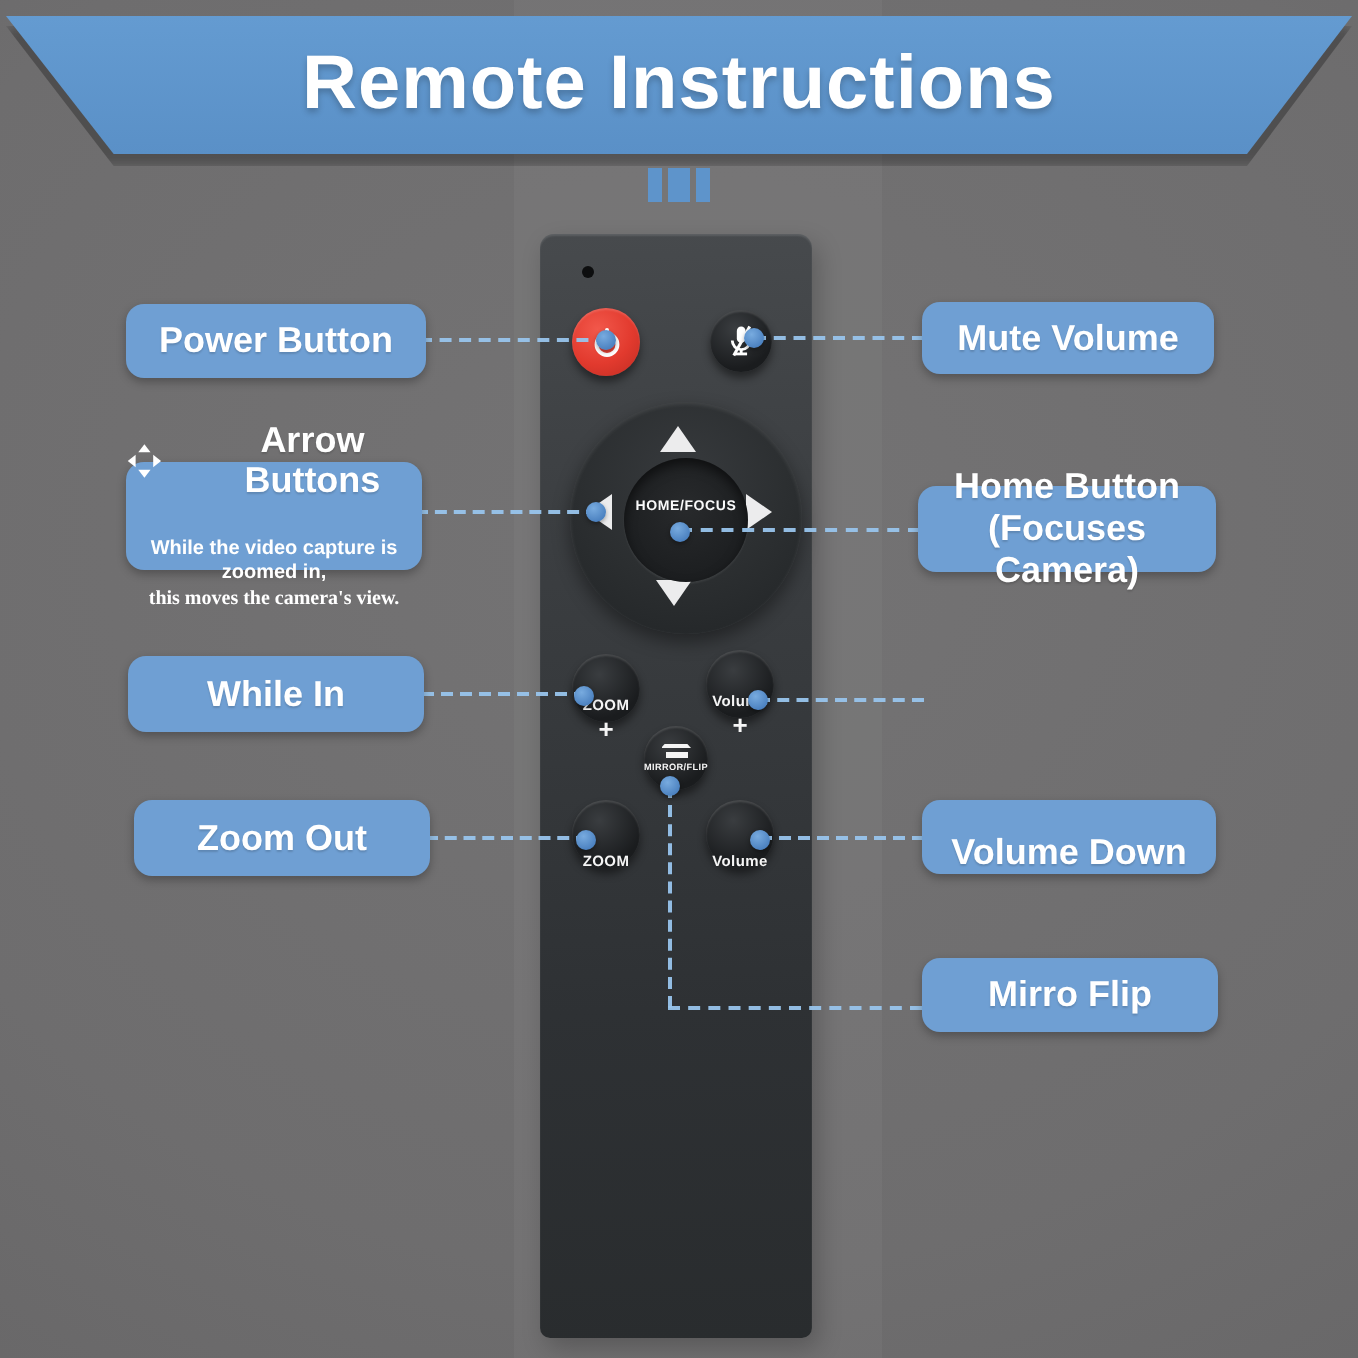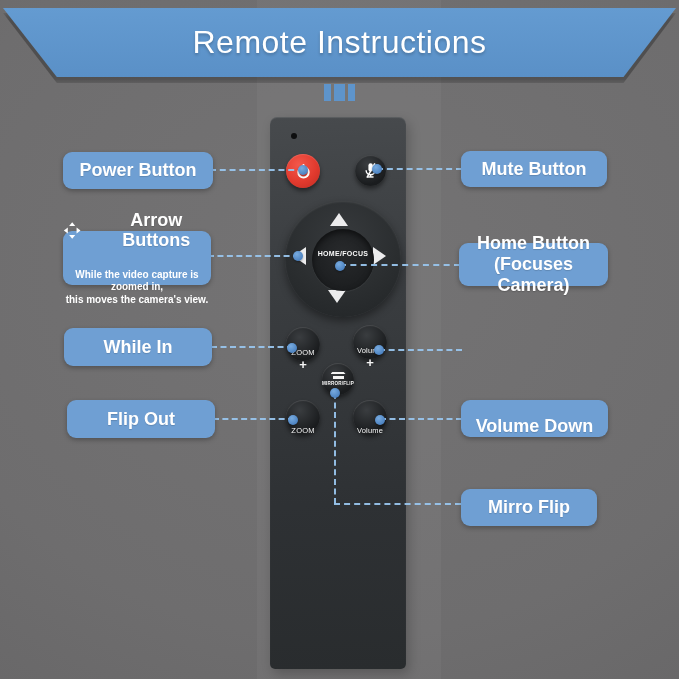--- a/index.html
+++ b/index.html
@@ -18,21 +18,21 @@
     clip-path:polygon(0 0,100% 0,92.2% 100%,8% 100%);
     background:rgba(30,30,30,0.38);filter:blur(3px);
   }
   .banner{
     position:absolute;left:3px;top:8px;width:673px;height:69px;z-index:50;
     clip-path:polygon(0 0,100% 0,92.2% 100%,8% 100%);
     background:linear-gradient(180deg,#649bd1 0%,#5a90c7 100%);
     display:flex;align-items:center;justify-content:center;
   }
   .banner-title{
-    color:#ffffff;font-size:32px;font-weight:400;letter-spacing:.5px;
+    color:#ffffff;font-size:38px;font-weight:700;letter-spacing:.5px;
     text-shadow:0 2px 3px rgba(0,0,0,0.22);
   }
   
   .top-bars{position:absolute;left:324px;top:84px;z-index:10;display:flex;align-items:flex-start;}
   .top-bars .bar{background:#5e94cb;height:17px;}
   .top-bars .b1{width:7px;margin-right:3px;}
   .top-bars .b2{width:11px;margin-right:3px;}
   .top-bars .b3{width:7px;}
 
   
@@ -64,21 +64,21 @@
   .tri-down{left:43px;top:89px;border-left:9px solid transparent;border-right:9px solid transparent;border-top:13px solid #ececed;}
   .tri-left{left:8px;top:46px;border-top:9px solid transparent;border-bottom:9px solid transparent;border-right:13px solid #ececed;}
   .tri-right{left:88px;top:46px;border-top:9px solid transparent;border-bottom:9px solid transparent;border-left:13px solid #ececed;}
   
   .small-btn{width:34px;height:34px;}
   .zoom-plus-btn{left:16px;top:210px;}
   .vol-plus-btn{left:83px;top:208px;}
   .mirror-btn{left:52px;top:246px;width:32px;height:32px;}
   .zoom-minus-btn{left:16px;top:283px;}
   .vol-minus-btn{left:83px;top:283px;}
-  .btn-word{font-size:7.5px;font-weight:400;letter-spacing:.2px;line-height:1;margin-top:32px;}
+  .btn-word{font-size:7.5px;font-weight:700;letter-spacing:.2px;line-height:1;margin-top:32px;}
   .plus-glyph{font-size:13px;font-weight:700;line-height:1;margin-top:1px;}
   .minus-glyph{width:9px;height:2.5px;background:#f5f5f5;margin-top:4px;}
   .flip-icon{display:flex;flex-direction:column;align-items:center;margin-bottom:2px;}
   .flip-icon .f1{width:15px;height:2px;background:#f5f5f5;margin-bottom:1.5px;clip-path:polygon(12% 0,88% 0,100% 100%,0 100%);}
   .flip-icon .f2{width:11px;height:3.5px;background:#f5f5f5;}
   .mirror-text{font-size:4.6px;font-weight:700;letter-spacing:.2px;}
 
   
   .dash-h{position:absolute;height:0;border-top:2px dashed rgba(152,196,236,0.95);z-index:25;}
   .dash-v{position:absolute;width:0;border-left:2px dashed rgba(152,196,236,0.95);z-index:25;}
@@ -94,21 +94,21 @@
   .callout .sub{font-size:10px;font-weight:700;line-height:1.25;margin-top:18px;}
   .arrow-row{display:flex;align-items:center;gap:20px;}
   .lbl-power{left:63px;top:152px;width:150px;height:37px;}
   .lbl-arrows{left:63px;top:231px;width:148px;height:54px;}
   .lbl-zoomin{left:64px;top:328px;width:148px;height:38px;}
   .lbl-zoomout{left:67px;top:400px;width:148px;height:38px;}
   .lbl-mute{left:461px;top:151px;width:146px;height:36px;}
   .lbl-home{left:459px;top:243px;width:149px;height:43px;}
   .lbl-volup{left:461px;top:333px;width:146px;height:36px;}
   .lbl-voldown{left:461px;top:400px;width:147px;height:37px;justify-content:flex-end;}
-  .lbl-mirro{left:461px;top:489px;width:136px;height:37px;}
+  .lbl-mirro{left:461px;top:479px;width:148px;height:37px;}
 
   
   .note{
     position:absolute;left:0;top:615px;width:679px;height:64px;z-index:60;
     background:rgba(99,148,197,0.87);
     display:flex;flex-direction:column;align-items:center;justify-content:center;
     color:#ffffff;font-weight:700;font-size:15.5px;line-height:1.4;text-align:center;
     box-shadow:inset 0 -5px 8px rgba(0,0,0,0.07);
   }
 </style>
@@ -213,33 +213,33 @@
     <div class="arrow-row">
       <svg width="21" height="21" viewBox="0 0 21 21">
         <polygon points="10.5,1 14,5.5 7,5.5" fill="#ffffff"></polygon>
         <polygon points="10.5,20 14,15.5 7,15.5" fill="#ffffff"></polygon>
         <polygon points="1,10.5 5.5,7 5.5,14" fill="#ffffff"></polygon>
         <polygon points="20,10.5 15.5,7 15.5,14" fill="#ffffff"></polygon>
       </svg>
       <div class="main">Arrow Buttons</div>
     </div>
     <div class="sub">While the video capture is zoomed in,</div>
-    <div class="sub" style="margin-top:0;">this moves the camera's view.</div>
+    <div class="sub" style="margin-top:0;font-family:Liberation Serif, serif;">this moves the camera's view.</div>
   </div>
 
   <div class="callout lbl-zoomin">
     <div class="main">While In</div>
   </div>
 
   <div class="callout lbl-zoomout">
-    <div class="main">Flip Out</div>
+    <div class="main">Zoom Out</div>
   </div>
 
   <div class="callout lbl-mute">
-    <div class="main">Mute Button</div>
+    <div class="main">Mute Volume</div>
   </div>
 
   <div class="callout lbl-home">
     <div class="main">Home Button</div>
     <div class="main">(Focuses Camera)</div>
   </div>
 
 
   <div class="callout lbl-voldown">
     <div class="main">Volume Down</div>

